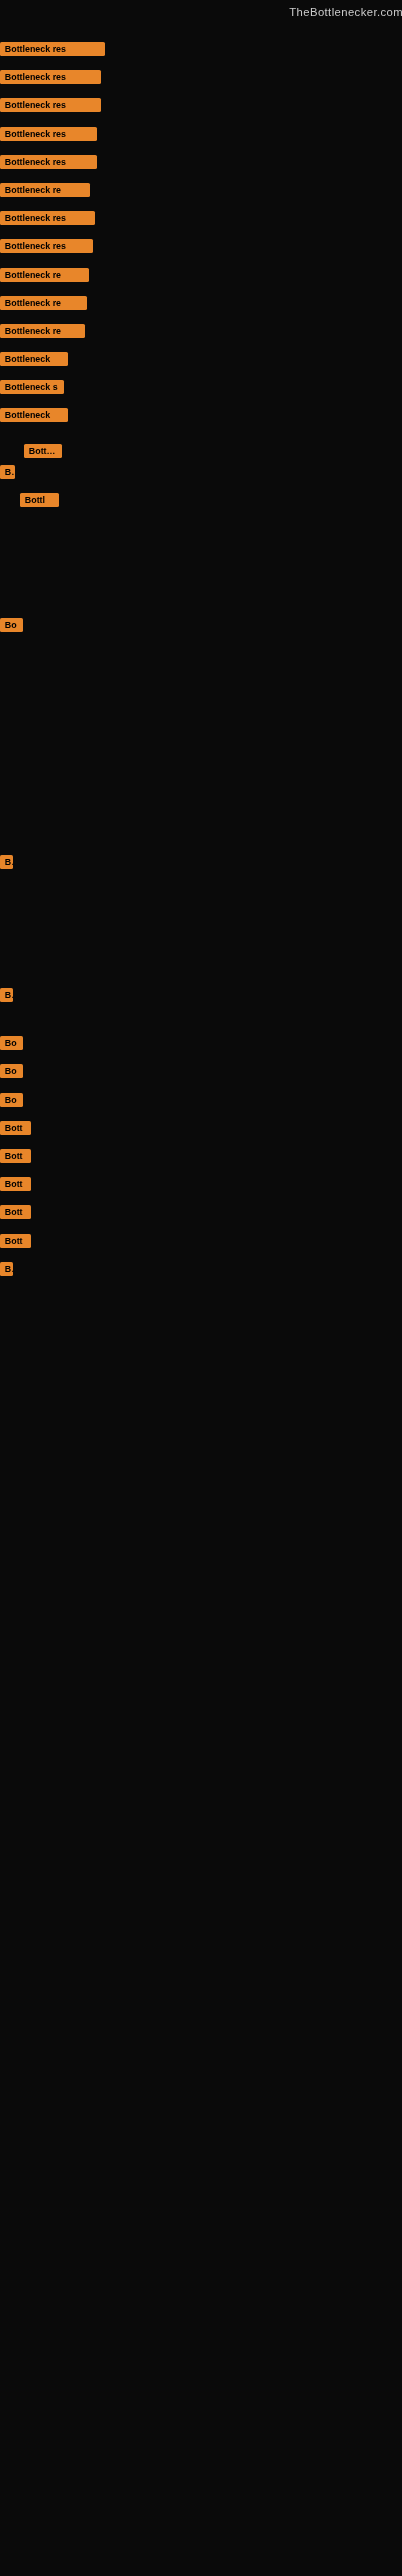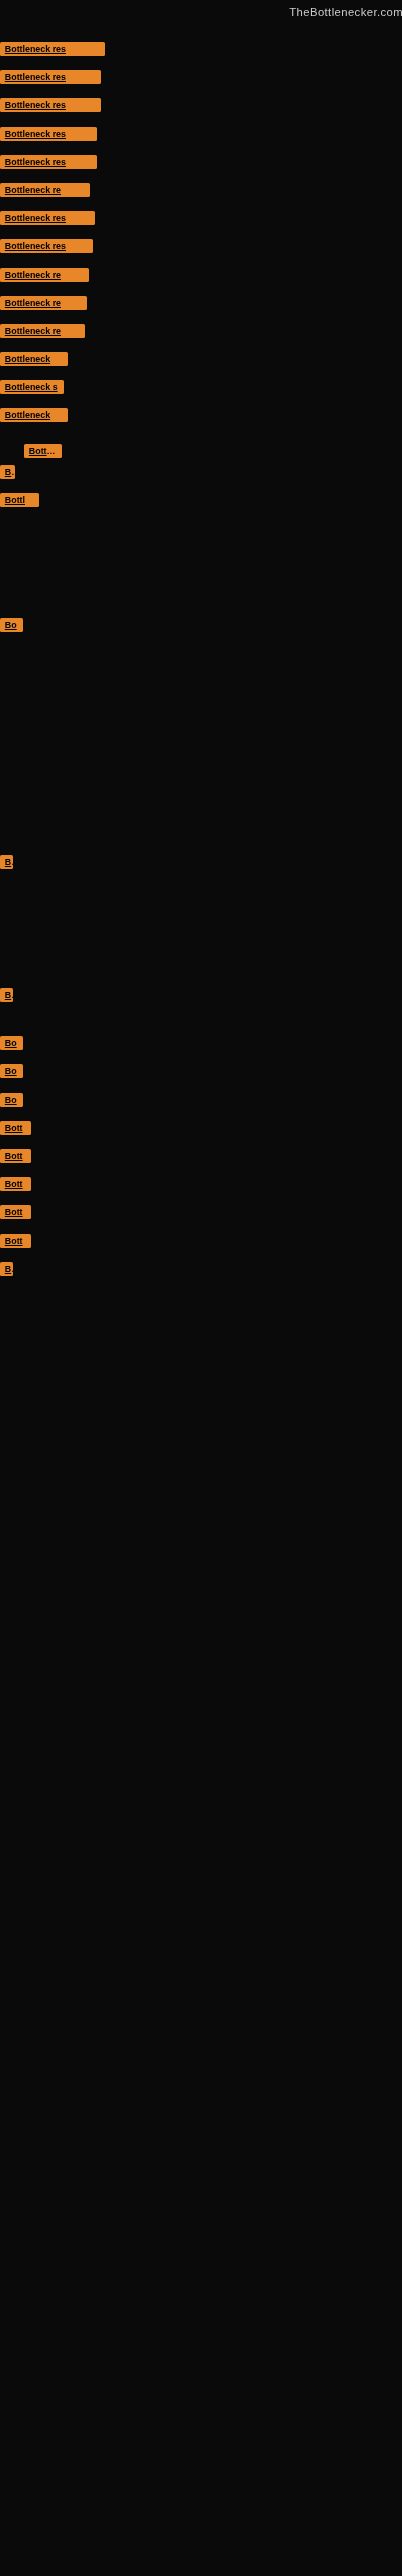--- a/index.html
+++ b/index.html
@@ -25,21 +25,20 @@
       font-size: 8.9px;
       font-weight: bold;
       padding: 2.4px 4.8px;
       border-radius: 1.6px;
       white-space: nowrap;
       overflow: hidden;
       text-overflow: ellipsis;
       cursor: pointer;
       position: absolute;
       left: 0;
-      text-decoration: underline;
     }
   </style>
 </head>
 <body>
 
 <div class="site-title">TheBottlenecker.com</div>
 
 <div id="buttons-container" style="position:relative; width:403px; height:2576px;">
 <div class="btn-item" style="top: 20px; max-width: 105px; width: 105px;">Bottleneck res</div>
     <div class="btn-item" style="top: 48px; max-width: 101px; width: 101px;">Bottleneck res</div>
@@ -50,21 +49,21 @@
     <div class="btn-item" style="top: 189px; max-width: 95px; width: 95px;">Bottleneck res</div>
     <div class="btn-item" style="top: 217px; max-width: 93px; width: 93px;">Bottleneck res</div>
     <div class="btn-item" style="top: 246px; max-width: 89px; width: 89px;">Bottleneck re</div>
     <div class="btn-item" style="top: 274px; max-width: 87px; width: 87px;">Bottleneck re</div>
     <div class="btn-item" style="top: 302px; max-width: 85px; width: 85px;">Bottleneck re</div>
     <div class="btn-item" style="top: 330px; max-width: 68px; width: 68px;">Bottleneck</div>
     <div class="btn-item" style="top: 358px; max-width: 72px; width: 64px;">Bottleneck s</div>
     <div class="btn-item" style="top: 386px; max-width: 68px; width: 68px;">Bottleneck</div>
     <div class="btn-item" style="top: 422px; max-width: 44px; width: 38px; margin-left: 24px;">Bottler</div>
     <div class="btn-item" style="top: 443px; max-width: 14.5px; width: 14.5px;">B</div>
-    <div class="btn-item" style="top: 471px; max-width: 39px; width: 39px;">Bottl</div>
+    <div class="btn-item" style="top: 471px; max-width: 39px; width: 39px; margin-left: 20px;">Bottl</div>
     <div class="btn-item" style="top: 596px; max-width: 22.5px; width: 22.5px;">Bo</div>
     <div class="btn-item" style="top: 833px; max-width: 13px; width: 13px;">B</div>
     <div class="btn-item" style="top: 966px; max-width: 13px; width: 13px;">B</div>
     <div class="btn-item" style="top: 1014px; max-width: 22.5px; width: 22.5px;">Bo</div>
     <div class="btn-item" style="top: 1042px; max-width: 22.5px; width: 22.5px;">Bo</div>
     <div class="btn-item" style="top: 1071px; max-width: 22.5px; width: 22.5px;">Bo</div>
     <div class="btn-item" style="top: 1099px; max-width: 31px; width: 31px;">Bott</div>
     <div class="btn-item" style="top: 1127px; max-width: 31px; width: 31px;">Bott</div>
     <div class="btn-item" style="top: 1155px; max-width: 31px; width: 31px;">Bott</div>
     <div class="btn-item" style="top: 1183px; max-width: 31px; width: 31px;">Bott</div>

